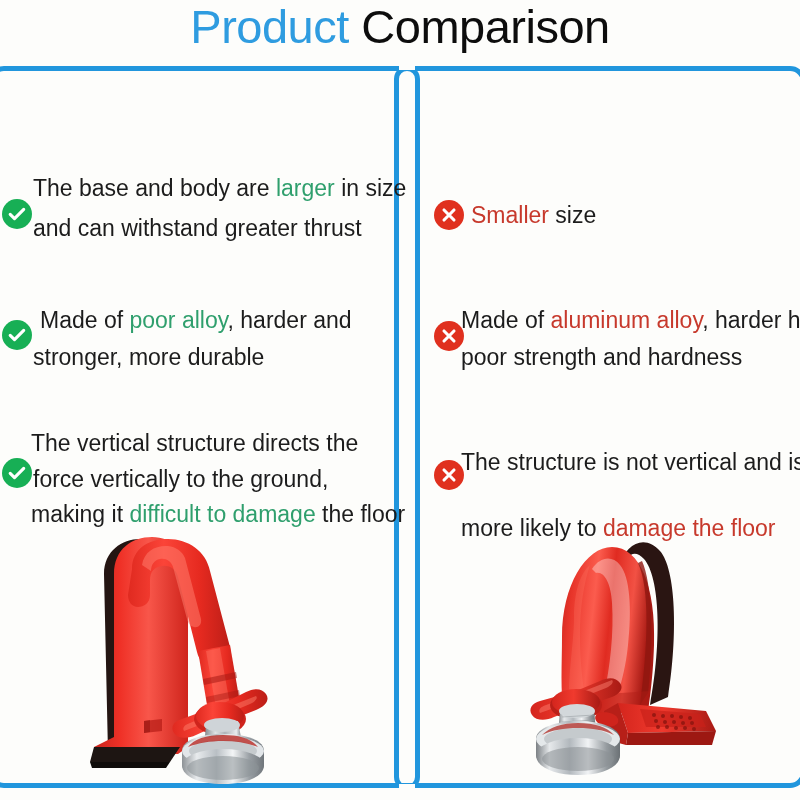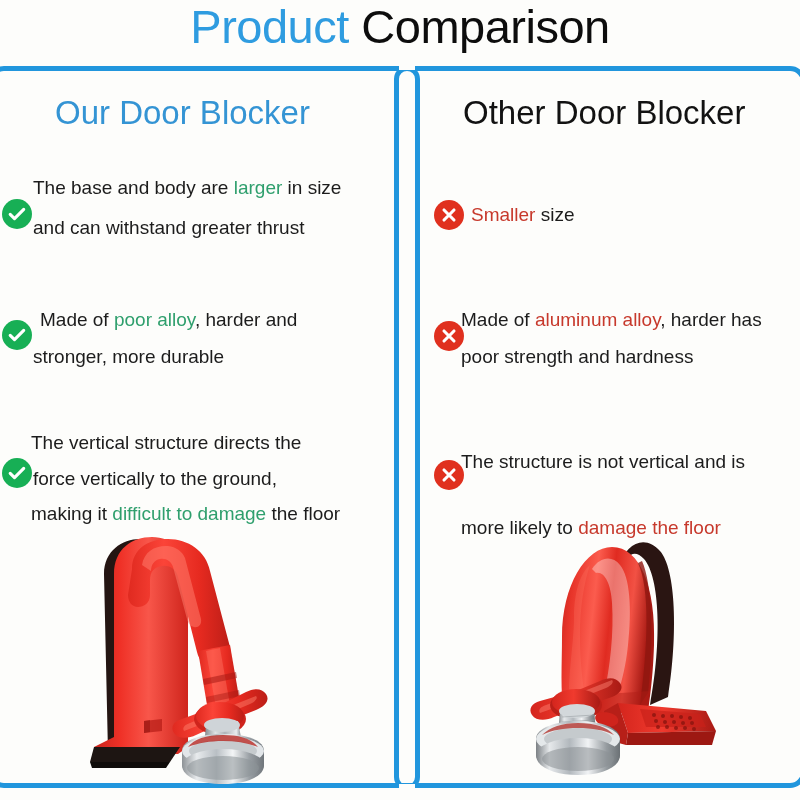--- a/index.html
+++ b/index.html
@@ -84,21 +84,21 @@
   }
   #head-left  { left: 55px;  top: 93px;  color: #3494d4; }
   #head-right { left: 463px; top: 93px;  color: #121212; }
 
   
   .bullet {
     position: absolute;
   }
   .bullet .txt {
     position: absolute;
-    font-size: 19px;
+    font-size: 23px;
     line-height: 40px;
     color: #1c1c1c;
     white-space: nowrap;
   }
   .ok   { color: #2f9f6d; }
   .bad  { color: #c7392c; }
 
   
   .icon {
     position: absolute;
@@ -122,22 +122,20 @@
 
   <div id="title">
     <span class="blue">Product</span><span>&nbsp;</span><span class="black">Comparison</span>
   </div>
 
   <div id="frame"></div>
   <div id="divider"></div>
   <div id="divider-mask-top"></div>
   <div id="divider-mask-bot"></div>
 
-  <div class="col-head" id="head-left">Our Door Blocker</div>
-  <div class="col-head" id="head-right">Other Door Blocker</div>
 
   <div class="icon icon-check" style="left:2px; top:199px;">
     <svg viewBox="0 0 30 30">
         <path d="M8.2 15.3l4.3 4.3 9.2-9.2" fill="none" stroke="#ffffff" stroke-width="3.1" stroke-linecap="round" stroke-linejoin="round"></path>
       </svg>
   </div>
   <div class="bullet">
     <div class="txt" style="left:33px; top:168px;">
       <span>The base and body are </span><span class="ok">larger</span><span> in size</span>
     </div>

